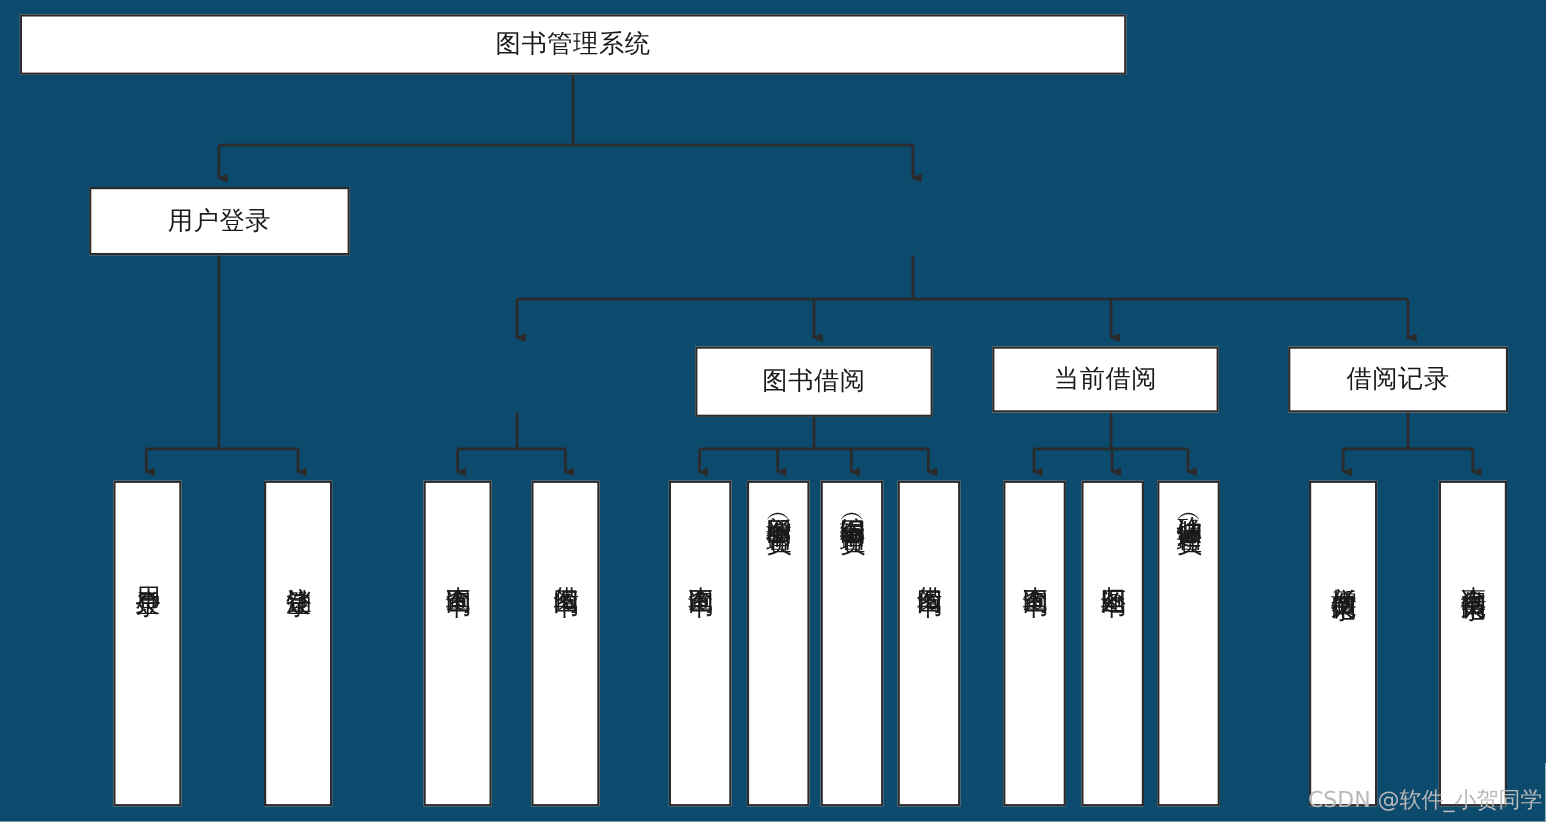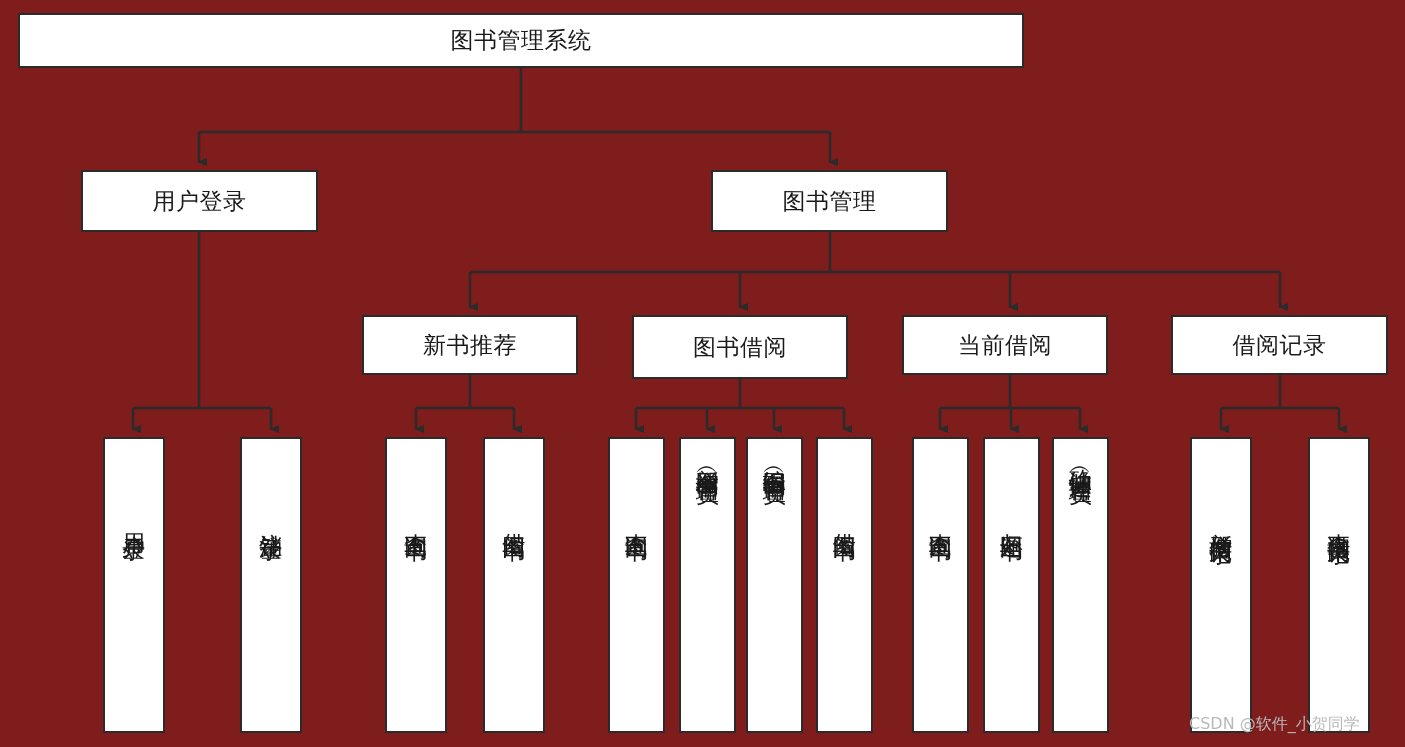--- a/index.html
+++ b/index.html
@@ -7,21 +7,21 @@
     padding: 0;
     background: #ffffff;
   }
   body {
     font-family: "DejaVu Sans", "Liberation Sans", sans-serif;
   }
   #canvas {
     position: relative;
     width: 1405px;
     height: 747px;
-    background: #7f1d1d;
+    background: #0c4a6e;
     overflow: hidden;
   }
   #edges {
     position: absolute;
     left: 0;
     top: 0;
     width: 1405px;
     height: 747px;
   }
   .node {
@@ -59,21 +59,21 @@
   .node.leaf.mid .label {
     margin-top: 70px;
   }
   .node.leaf.tall .label {
     margin-top: 6px;
   }
   .watermark {
     position: absolute;
     left: 1189px;
     top: 714px;
-    font-size: 16px;
+    font-size: 20px;
     color: #b9b9b9;
     white-space: nowrap;
     z-index: 3;
     font-family: "DejaVu Sans", "Liberation Sans", sans-serif;
   }
 </style>
 </head>
 <body>
 
 <div id="canvas">
@@ -128,34 +128,28 @@
     </g>
   </svg>
 
   <div class="node" id="node-root" style="left: 18px; top: 13px; width: 1006px; height: 55px;">
     <span class="label">图书管理系统</span>
   </div>
 
   <div class="node" id="node-l2-0" style="left: 81px; top: 170px; width: 237px; height: 62px;">
     <span class="label">用户登录</span>
   </div>
-  <div class="node" id="node-l2-1" style="left: 711px; top: 170px; width: 237px; height: 62px;">
-    <span class="label">图书管理</span>
-  </div>
 
-  <div class="node" id="node-l3-0" style="left: 362px; top: 315px; width: 216px; height: 60px;">
-    <span class="label">新书推荐</span>
-  </div>
   <div class="node" id="node-l3-1" style="left: 632px; top: 315px; width: 216px; height: 64px;">
     <span class="label">图书借阅</span>
   </div>
   <div class="node" id="node-l3-2" style="left: 902px; top: 315px; width: 206px; height: 60px;">
     <span class="label">当前借阅</span>
   </div>
-  <div class="node" id="node-l3-3" style="left: 1171px; top: 315px; width: 217px; height: 60px;">
+  <div class="node" id="node-l3-3" style="left: 1171px; top: 315px; width: 200px; height: 60px;">
     <span class="label">借阅记录</span>
   </div>
 
   <div class="node leaf mid" id="node-leaf-0" style="left: 103px; top: 437px; width: 62px; height: 296px;">
     <span class="label">用户登录</span>
   </div>
   <div class="node leaf mid" id="node-leaf-1" style="left: 240px; top: 437px; width: 62px; height: 296px;">
     <span class="label">注销登录</span>
   </div>
   <div class="node leaf mid" id="node-leaf-2" style="left: 385px; top: 437px; width: 62px; height: 296px;">

